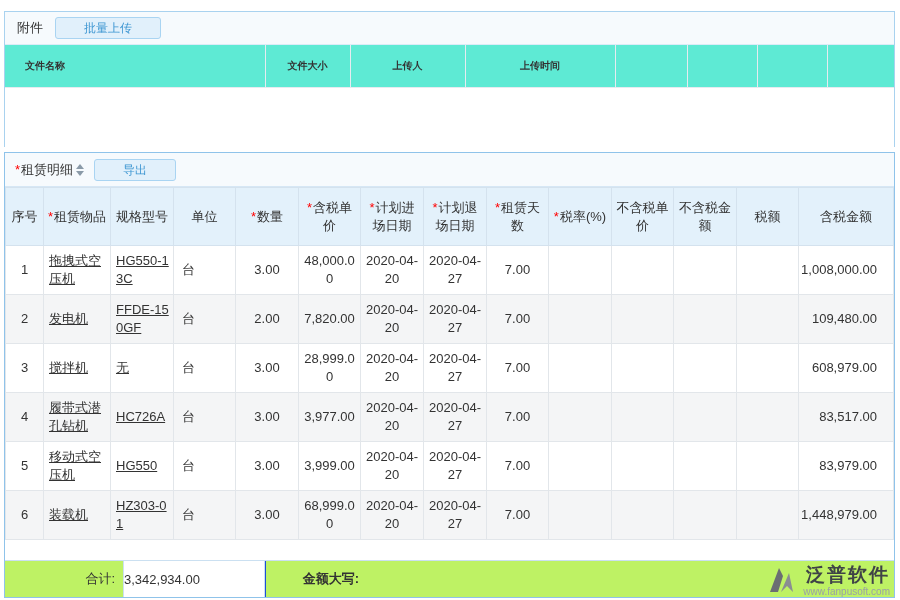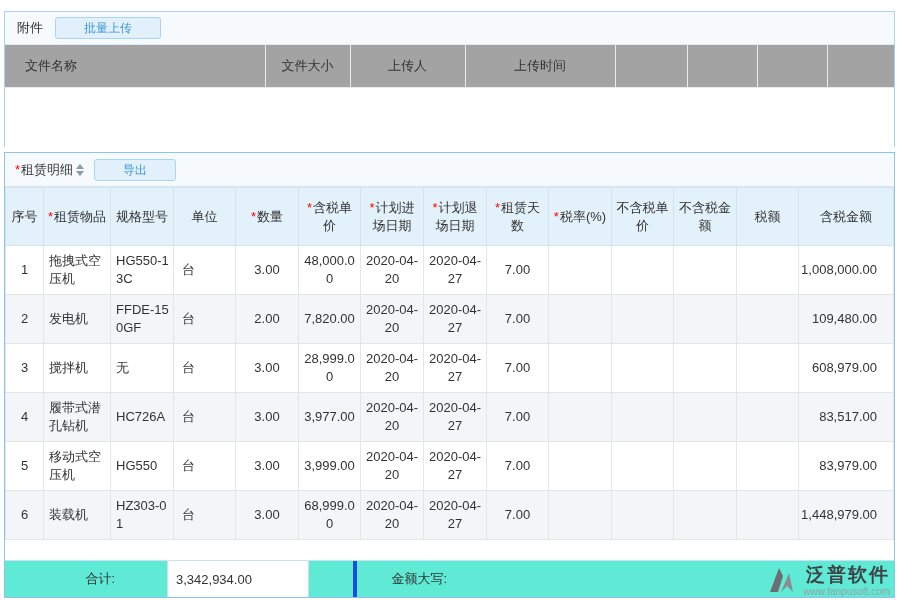--- a/index.html
+++ b/index.html
@@ -25,23 +25,23 @@
   }
   .tab-label { color: #333; }
   .btn {
     display: inline-flex; align-items: center; gap: 4px;
     background: #e1f0fb; border: 1px solid #a9d4f2; color: #3d96d2;
     font-size: 12px; padding: 4px 28px; border-radius: 3px; cursor: pointer;
     line-height: 1;
   }
   table { border-collapse: collapse; width: 100%; table-layout: fixed; }
   .attach-table th {
-    height: 42px; font-weight: normal; color: #333; font-size: 13px;
+    height: 42px; font-weight: bold; color: #333; font-size: 10px;
     border-right: 1px solid #e6ebf0; border-bottom: 1px solid #e6ebf0;
-    background: #a3a3a3; text-align: center; word-break: break-all;
+    background: #5eead4; text-align: center; word-break: break-all;
   }
   .attach-table th:last-child { border-right: none; }
   .attach-table th.h-name { text-align: left; padding-left: 20px; }
   .attach-empty { height: 60px; background: #fff; }
 
   
   .rental-section {
     position: absolute; left: 4px; top: 152px; width: 891px; height: 446px;
     border: 1px solid #8fc3ea; background: #fff;
   }
@@ -63,37 +63,36 @@
     font-weight: normal; color: #333; font-size: 13px;
     height: 58px; text-align: center; vertical-align: middle;
     word-break: break-all; line-height: 1.35; padding: 2px;
   }
   .rental-table td {
     border: 1px solid #e2e6ea; height: 49px; vertical-align: middle;
     text-align: center; font-size: 13px; word-break: break-all;
     line-height: 1.35; padding: 2px; background: #fff;
   }
   .rental-table tr.even td { background: #f4f5f6; }
-  .rental-table td.c-item, .rental-table td.c-spec { text-align: left; padding-left: 5px; }
+  .rental-table td.c-item, .rental-table td.c-spec { text-align: left; padding-left: 5px; text-decoration: underline; }
   .rental-table td.c-unit { text-align: left; padding-left: 8px; }
   .rental-table td.c-amt { text-align: right; padding-right: 16px; }
 
   
   .summary-bar {
     position: absolute; left: 0; right: 0; bottom: 0; height: 37px;
-    background: #5eead4; border-top: 1px solid #cbe0f1;
-    display: flex; align-items: stretch; font-size: 13px; gap: 44px;
+    background: #bef264; border-top: 1px solid #cbe0f1;
+    display: flex; align-items: stretch; font-size: 13px;
   }
   .sum-cell { display: flex; align-items: center; }
   .sum-label { justify-content: flex-end; padding-right: 8px; color: #333; }
   .sum-label.l1 { width: 118px; }
-  .sum-label.l2 { width: 102px; border-left: 4px solid #1d4ed8; }
+  .sum-label.l2 { width: 102px; border-left: 1px solid #1d4ed8; font-weight: bold; }
   .sum-value {
     background: #fff; border-left: 1px solid #cbe0f1; border-right: 1px solid #cbe0f1;
-    padding-left: 8px;
   }
   .sum-value.v1 { width: 142px; }
   .sum-value.v2 { width: 268px; }
   .sum-rest { flex: 1; }
 
   
   .logo {
     position: absolute; right: 10px; bottom: 3px; z-index: 5;
     display: flex; align-items: center; gap: 5px;
   }

